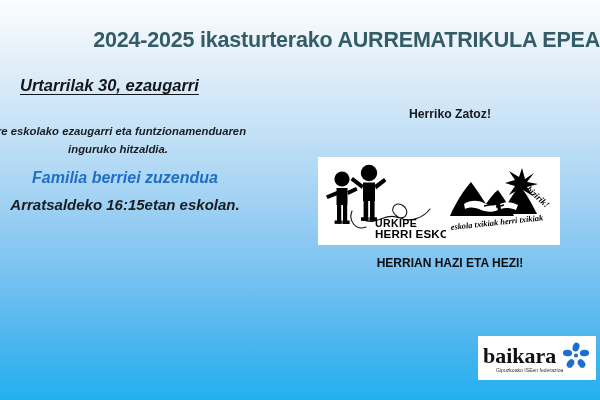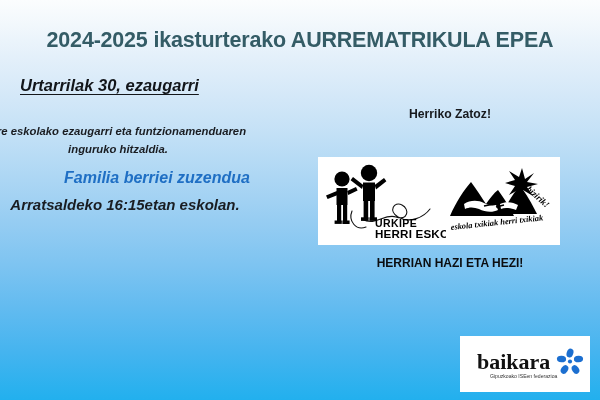--- a/index.html
+++ b/index.html
@@ -30,21 +30,21 @@
         #22b0ee 100%);
     overflow: hidden;
   }
 
   
   .title {
     position: absolute;
     left: 0;
     top: 28px;
     width: 600px;
-    text-align: center;
+    text-align: right;
     font-size: 21.5px;
     font-weight: bold;
     color: #345c66;
     letter-spacing: -0.2px;
     white-space: nowrap;
   }
 
   
   .date-line {
     position: absolute;
@@ -73,21 +73,20 @@
     position: absolute;
     left: 0px;
     top: 169px;
     width: 250px;
     text-align: center;
     font-size: 16px;
     font-weight: bold;
     font-style: italic;
     color: #1f6fc4;
     white-space: nowrap;
-    margin-left: 32px;
   }
   .time-line {
     position: absolute;
     left: 0px;
     top: 196px;
     width: 250px;
     text-align: center;
     font-size: 15px;
     font-weight: bold;
     font-style: italic;
@@ -152,26 +151,25 @@
     top: 340px;
     width: 390px;
     text-align: center;
     font-size: 13px;
     font-weight: bold;
     color: #0d0f12;
   }
 
   .baikara {
     position: absolute;
-    left: 460px;
+    left: 478px;
     top: 336px;
     width: 118px;
-    height: 56px;
+    height: 44px;
     background: #ffffff;
-    padding-left: 12px;
   }
   .baikara-svg { display: block; width: 100%; height: 100%; }
 </style>
 </head>
 <body>
 
 <div id="poster">
 
   <div class="title">2024-2025 ikasturterako AURREMATRIKULA EPEA</div>
 

